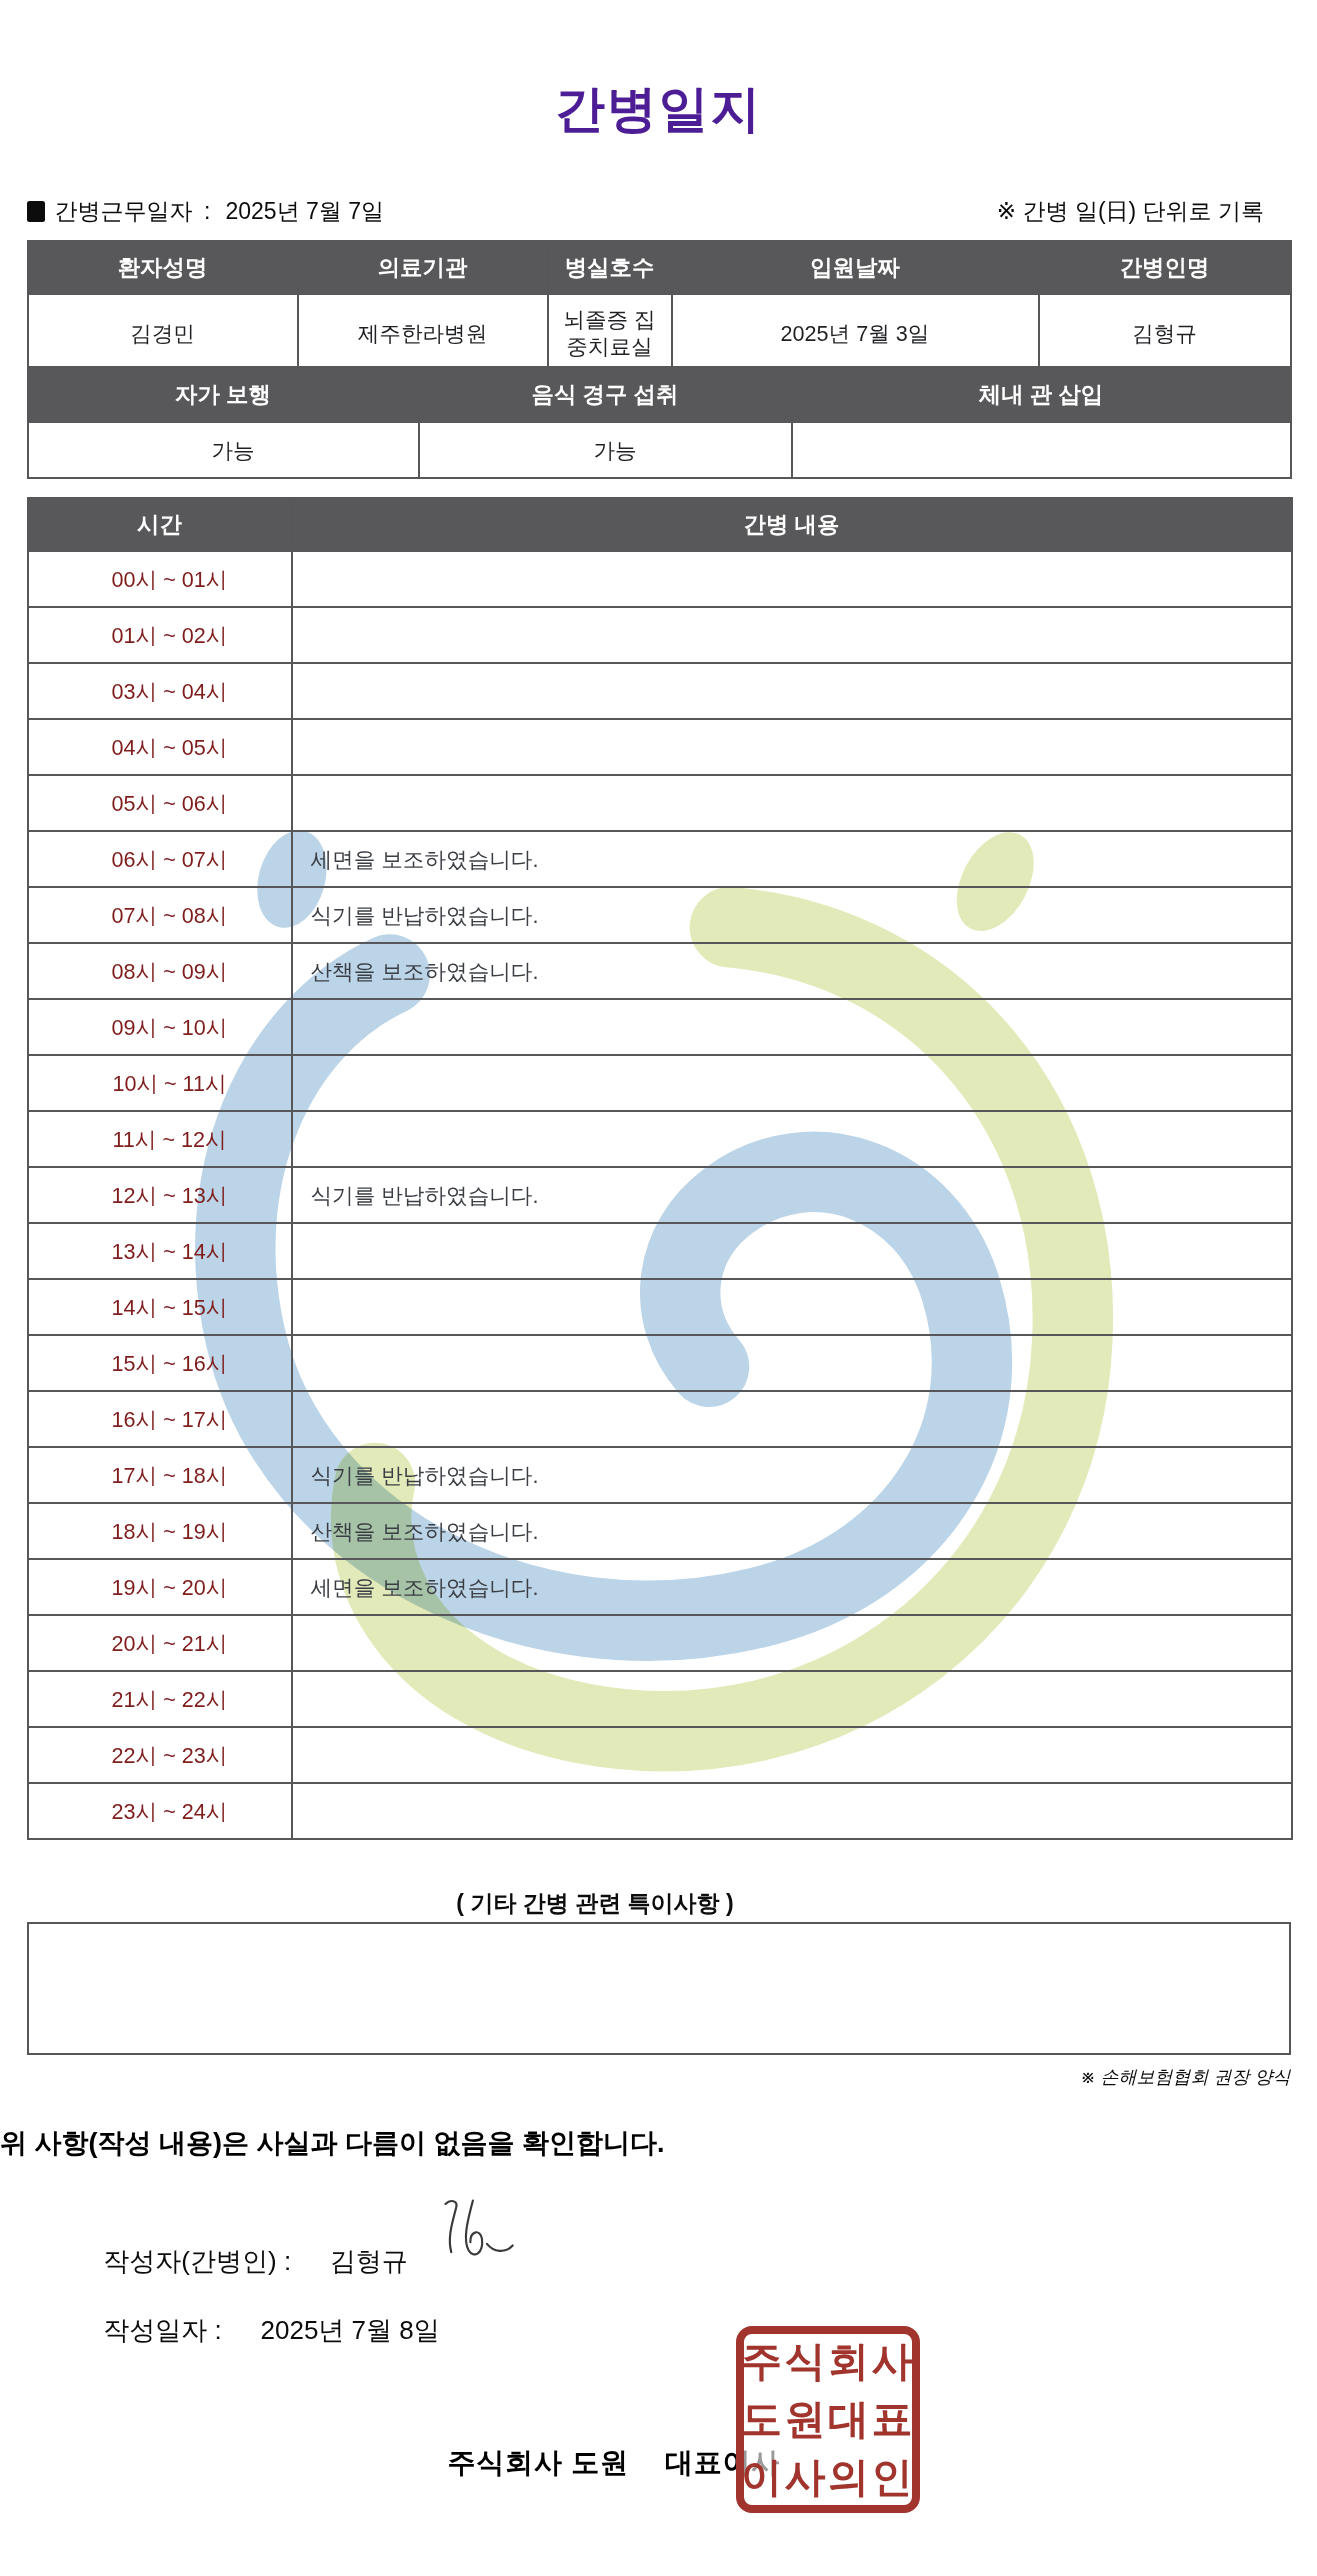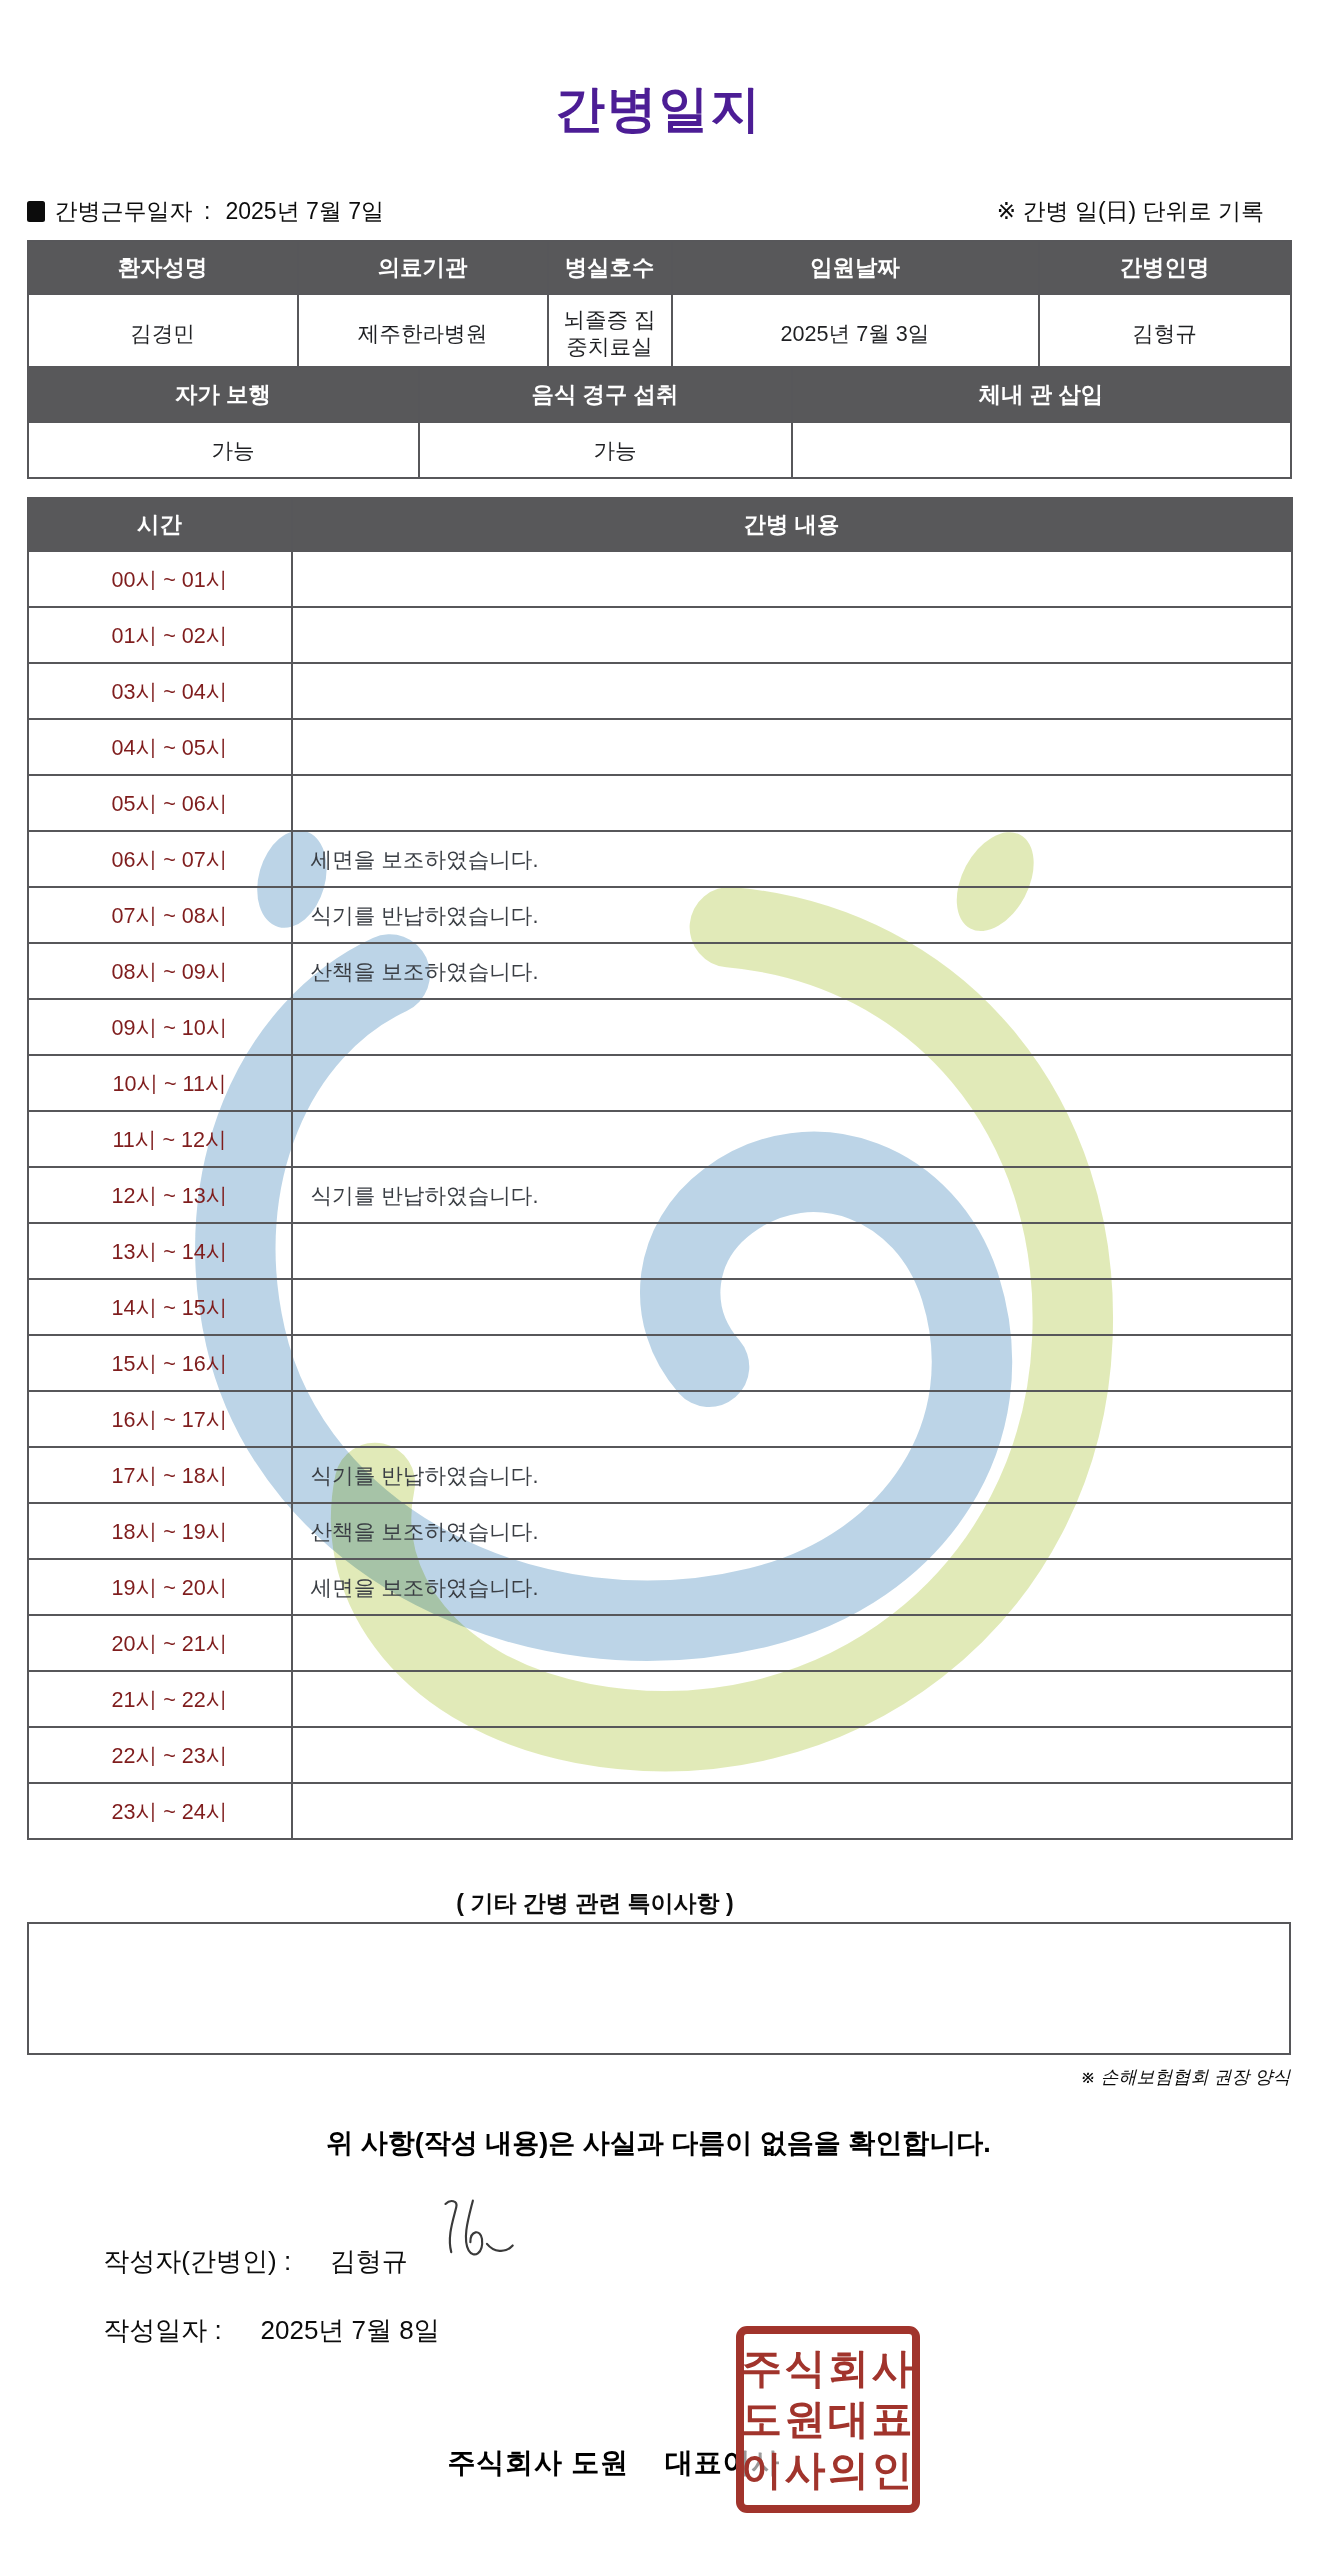--- a/index.html
+++ b/index.html
@@ -50,39 +50,39 @@
     font-size:23px; font-weight:700; color:#0c0c0c;
   }
   .notes-box {
     position:absolute; left:26.5px; top:1922px; width:1264px; height:133px;
     border:2.5px solid #57575a; background:#fff; font-size:21.6px; padding:8.3px 13.3px; color:#1f2023;
   }
   .form-note {
     position:absolute; right:26.5px; top:2065px; font-size:18px; color:#0c0c0c;font-style:italic;
   }
   .confirmation {
-    position:absolute; left:0; top:2125px; width:1317px; text-align:center;
+    position:absolute; left:0; top:2125px; width:1317px; 
     font-size:27px; font-weight:700; color:#000;
   }
   .writer-line, .written-date-line {
     position:absolute; left:60px; font-size:26px; color:#0c0c0c; white-space:pre;
   }
   .writer-line { top:2213px; }
   .written-date-line { top:2282px; }
   .writer-name, .written-date-value { margin-left:31.5px; }
   .sig-svg { position:absolute; left:427px; top:2194px; }
 
   .company-line {
     position:absolute; left:396px; top:2412px; font-size:28px; font-weight:700;
     color:#000; white-space:pre; letter-spacing:0.8px;
   }
   .stamp {
     position:absolute; left:736px; top:2326px; width:184px; height:187px;
-    border:8.3px solid #a1342c; border-radius:11px; background:rgba(255,255,255,0.6);
-    display:flex; flex-direction:column; align-items:center; justify-content:center;
+    border:8.3px solid #a1342c; border-radius:16px; background:rgba(255,255,255,0.6);
+    display:flex; flex-direction:column; align-items:center; justify-content:center;gap:7px;
   }
   .stamp-line {
     color:#a1342c; font-weight:900; font-size:41px; line-height:51px;
     letter-spacing:2.5px; white-space:nowrap;
   }
 </style>
 </head>
 <body>
 
 <div class="page">

